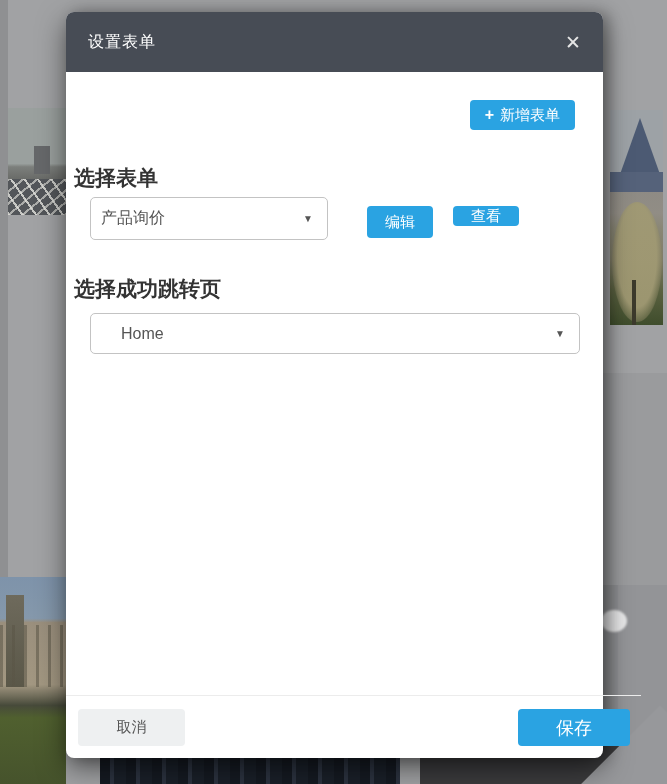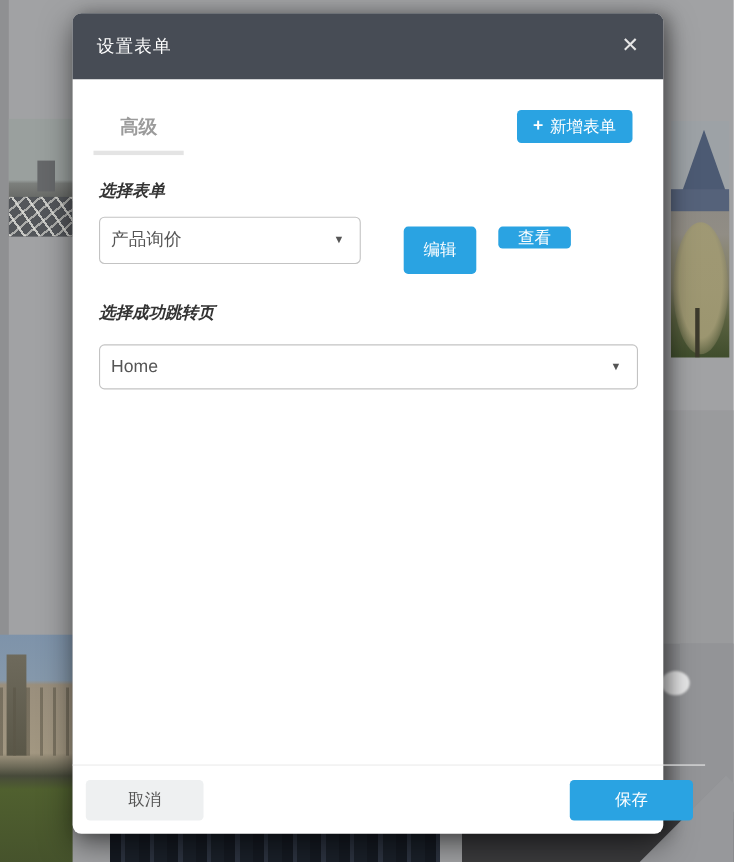--- a/index.html
+++ b/index.html
@@ -54,37 +54,37 @@
     color:#e6e6e6;font-size:19px;line-height:1;cursor:pointer;font-weight:normal;}
   
   .tabs{position:absolute;left:19px;top:88px;display:flex;}
   .tab{width:82px;margin-right:3px;text-align:center;font-size:17px;font-weight:bold;
     color:#9b9b9b;padding:4px 0 10px 0;border-bottom:4px solid #e4e4e4;cursor:pointer;}
   .tab.active{color:#2ba3e2;border-bottom-color:#2ba3e2;}
   .btn{border:none;border-radius:4px;background:#2aa3e2;color:#fff;cursor:pointer;
     font-family:inherit;display:inline-flex;align-items:center;justify-content:center;}
   .add-btn{position:absolute;right:28px;top:88px;height:30px;padding:0 15px;font-size:15px;}
   .add-btn .plus{font-weight:bold;font-size:16px;margin-right:6px;}
-  .section-heading{position:absolute;left:24px;font-size:15px;font-weight:bold;color:#333;font-style:italic;}
+  .section-heading{position:absolute;left:8px;font-size:21px;font-weight:bold;color:#333;}
   .h1{top:152px;}
   .h2{top:263px;}
   .selectbox{position:absolute;border:1px solid #c3c3c3;border-radius:5px;background:#fff;
     display:flex;align-items:center;cursor:pointer;box-sizing:border-box;}
   .sel1{left:24px;top:185px;width:238px;height:43px;}
-  .sel2{left:24px;top:301px;width:490px;height:41px;}
+  .sel2{left:24px;top:301px;width:490px;height:41px;padding-left:20px;}
   .selectbox .sel-text{font-size:16px;color:#555;margin-left:10px;flex:1;
     white-space:nowrap;overflow:hidden;}
   .selectbox .caret{font-size:10px;color:#555;margin-right:14px;}
-  .edit-btn{position:absolute;left:301px;top:194px;width:66px;height:43px;font-size:15px;text-align:center;}
+  .edit-btn{position:absolute;left:301px;top:194px;width:66px;height:32px;font-size:15px;text-align:center;}
   .view-btn{position:absolute;left:387px;top:194px;width:66px;height:20px;font-size:15px;}
   
   .modal-footer{position:absolute;left:0;bottom:0;width:100%;height:62px;border-top:1px solid #ececec;padding-left:38px;}
   .cancel-btn{position:absolute;left:12px;top:13px;width:107px;height:37px;
     background:#eef0f1;color:#555;font-size:15px;}
-  .save-btn{position:absolute;right:11px;top:13px;width:112px;height:37px;font-size:15px;}
+  .save-btn{position:absolute;right:11px;top:13px;width:112px;height:37px;font-size:18px;}
 </style>
 </head>
 <body>
 
 <div>
   <div class="bg bg-left-edge"></div>
   <div class="bg bg-photo-lattice">
     <div class="tower"></div>
     <div class="beams"></div>
   </div>
@@ -108,21 +108,20 @@
 </div>
 
 <div class="modal">
 
   <div class="modal-header">
     <span class="modal-title">设置表单</span>
     <span class="modal-close">✕</span>
   </div>
 
   <div class="tabs">
-    <div class="tab">高级</div>
   </div>
 
   <button class="btn add-btn">
     <span class="plus">+</span>
     <span>新增表单</span>
   </button>
 
   <div class="section-heading h1">选择表单</div>
 
   <div class="selectbox sel1">

